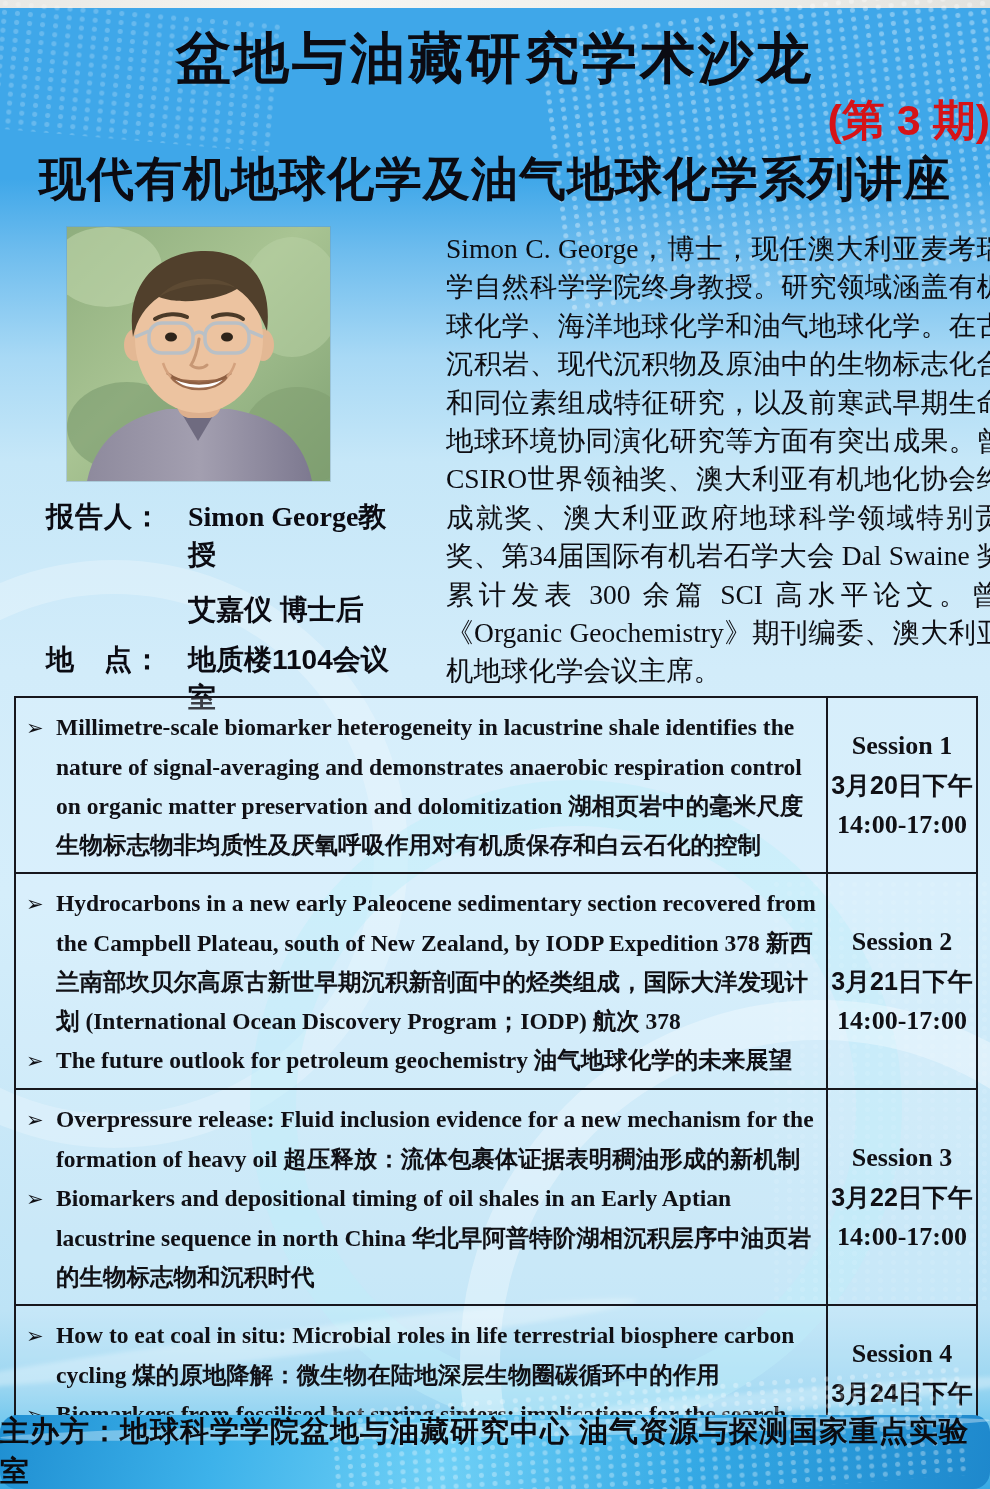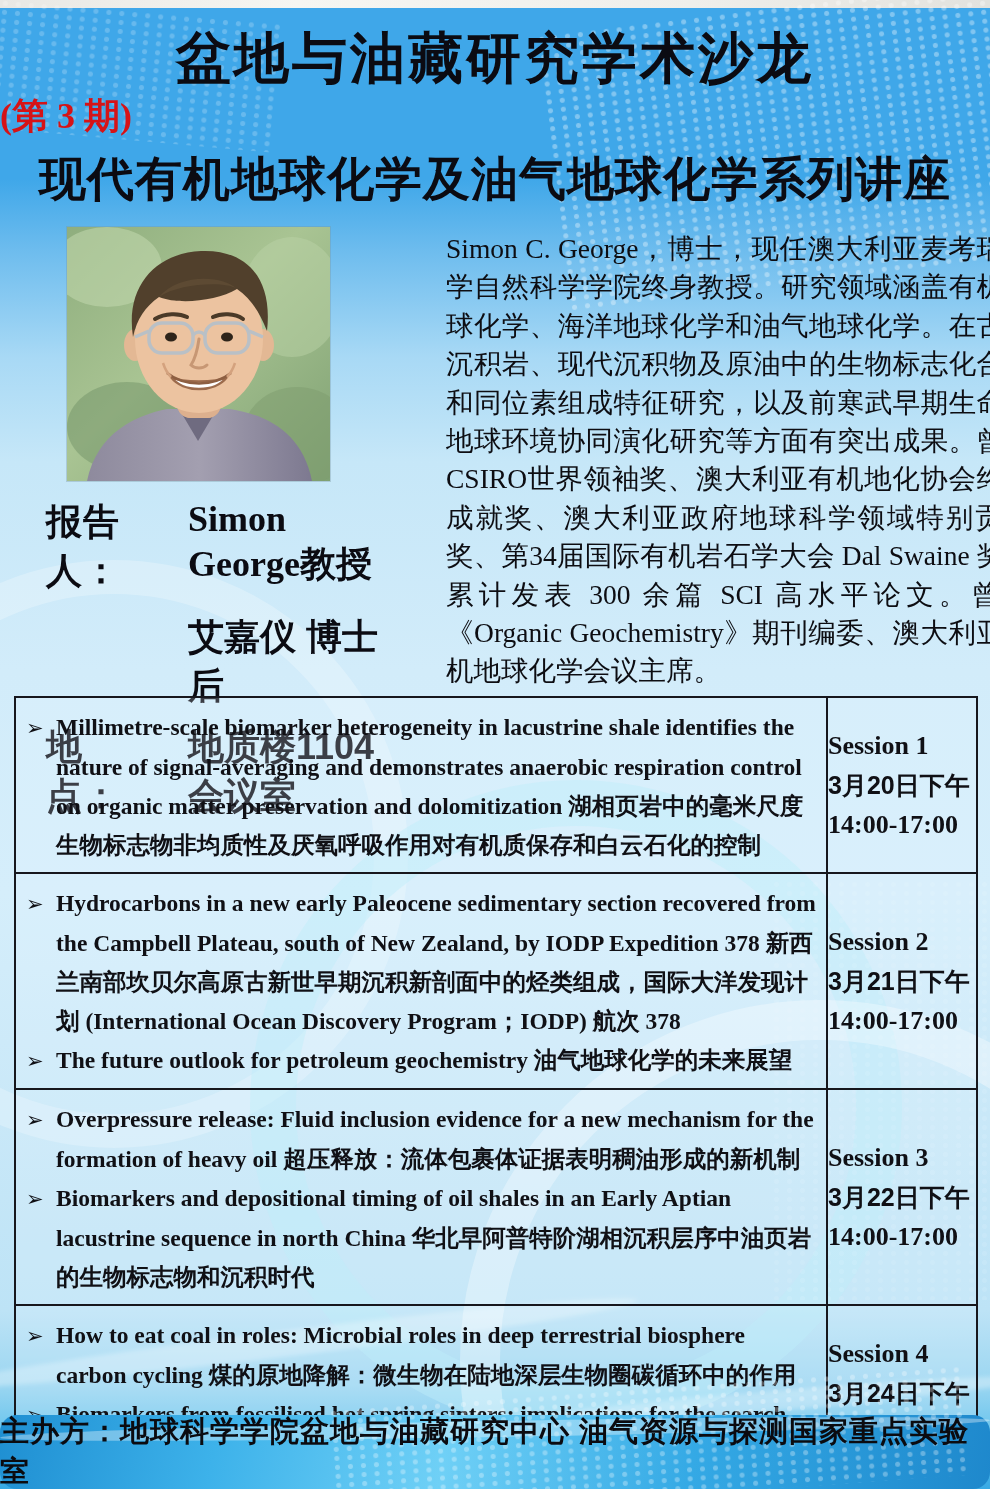--- a/index.html
+++ b/index.html
@@ -33,57 +33,57 @@
   .swirl.s2{left:460px;top:1000px;width:640px;height:640px;border:40px solid rgba(255,255,255,0.35);}
   .swirl.s3{left:-180px;top:560px;width:520px;height:520px;border:34px solid rgba(255,255,255,0.25);}
   .streak{position:absolute;background:rgba(255,255,255,0.3);border-radius:50%;
     filter:blur(2px);pointer-events:none;}
   .streak.k1{left:-60px;top:1330px;width:700px;height:26px;transform:rotate(-7deg);}
   .streak.k2{left:420px;top:1395px;width:620px;height:20px;transform:rotate(-5deg);}
 
   
   .title{position:absolute;left:0;top:22px;width:990px;text-align:center;
     font-size:55px;font-weight:800;color:#0b0b12;letter-spacing:3px;}
-  .issue{position:absolute;left:0;top:92px;width:990px;text-align:left;
-    font-family:Liberation Serif, serif;
-    font-size:36px;font-weight:700;color:#d61317;}
+  .issue{position:absolute;left:0;top:92px;width:990px;text-align:right;
+    font-family:Liberation Sans, sans-serif;
+    font-size:43px;font-weight:700;color:#d61317;}
   .subtitle{position:absolute;left:0;top:148px;width:990px;text-align:center;
     font-size:47px;font-weight:800;color:#0b0b12;letter-spacing:1px;}
 
   
   .portrait{position:absolute;left:67px;top:227px;width:263px;height:254px;
     box-shadow:0 0 0 1px rgba(120,150,160,.35);}
   .portrait svg{display:block;}
 
   
   .bio{position:absolute;left:400px;top:230px;width:586px;
     font-family:"Liberation Serif","DejaVu Sans",sans-serif;
     font-size:27.5px;line-height:38.4px;color:#0d0d12;text-align:justify;margin-left:46px;}
 
   
   .info{position:absolute;left:46px;top:498px;width:350px;color:#0b0b12;}
-  .info-line{display:flex;margin-bottom:17px;font-size:36px;font-weight:800;}
+  .info-line{display:flex;margin-bottom:17px;font-size:28px;font-weight:800;}
   .info-line .lbl{width:142px;flex:none;letter-spacing:1px;}
   .info-line .val{flex:1;}
   .info-line.l1 .val{font-family:"Liberation Serif","DejaVu Sans",sans-serif;}
   .info-line.l3{margin-bottom:12px;}
 
   
   .schedule{position:absolute;left:14px;top:696px;width:960px;
     border:2.5px solid #17171d;background:rgba(232,247,255,0.22);}
   .srow{display:grid;grid-template-columns:1fr 150px;}
   .srow + .srow{border-top:2.5px solid #17171d;}
   .talks{padding:10px 6px 7px 10px;min-height:var(--h);box-sizing:border-box;
     display:flex;flex-direction:column;justify-content:center;}
   .talk{font-family:"Liberation Serif","DejaVu Sans",sans-serif;
     font-weight:700;font-size:23.5px;line-height:39px;color:#101015;
     padding-left:30px;text-indent:-30px;}
   .talk .bullet{display:inline-block;width:30px;text-indent:0;font-size:21px;}
   .sess{border-left:2.5px solid #17171d;display:flex;flex-direction:column;
-    justify-content:center;gap:8px;color:#101015;}
+    justify-content:center;align-items:center;gap:8px;color:#101015;}
   .sess .sname,.sess .stime{font-family:"Liberation Serif","DejaVu Serif",serif;
     font-weight:700;font-size:26px;}
   .sess .sdate{font-weight:800;font-size:25px;}
 
   
   .footer{position:absolute;left:0;bottom:0;width:990px;height:74px;
     background:linear-gradient(100deg,#1f8fd2 0%,#3db2ea 22%,#6fd0f6 45%,#34a9e5 70%,#1e88cc 100%);
     display:flex;align-items:center;justify-content:center;border-radius:17px;}
   .footer-inner{position:relative;z-index:2;font-size:29px;font-weight:800;color:#0b0b10;letter-spacing:1px;}
   .fwave{position:absolute;left:0;top:6px;width:990px;height:16px;
@@ -213,21 +213,21 @@
       </div>
       <div class="sess">
         <div class="sname">Session 3</div>
         <div class="sdate">3月22日下午</div>
         <div class="stime">14:00-17:00</div>
       </div>
     </div>
 
     <div class="srow">
       <div class="talks" style="--h:172px">
-        <div class="talk"><span class="bullet">➢</span><span>How to eat coal in roles: Microbial roles in deep terrestrial biosphere carbon cycling  煤的原地降解：微生物在陆地深层生物圈碳循环中的作用</span></div>
+        <div class="talk"><span class="bullet">➢</span><span>How to eat coal in situ: Microbial roles in life terrestrial biosphere carbon cycling  煤的原地降解：微生物在陆地深层生物圈碳循环中的作用</span></div>
         <div class="talk"><span class="bullet">➢</span><span>Biomarkers from fossilised hot spring sinters: implications for the search for life on Mars  热泉沉积物中的生物标志化合物物：火星生命探索的启示</span></div>
       </div>
       <div class="sess">
         <div class="sname">Session 4</div>
         <div class="sdate">3月24日下午</div>
         <div class="stime">14:00-17:00</div>
       </div>
     </div>
 
   </div>

